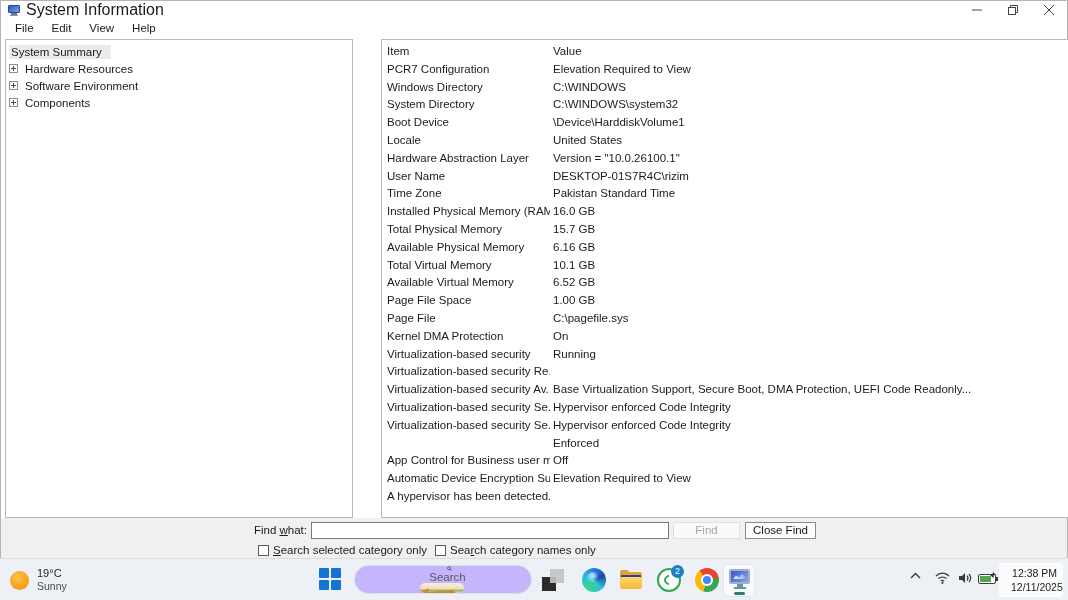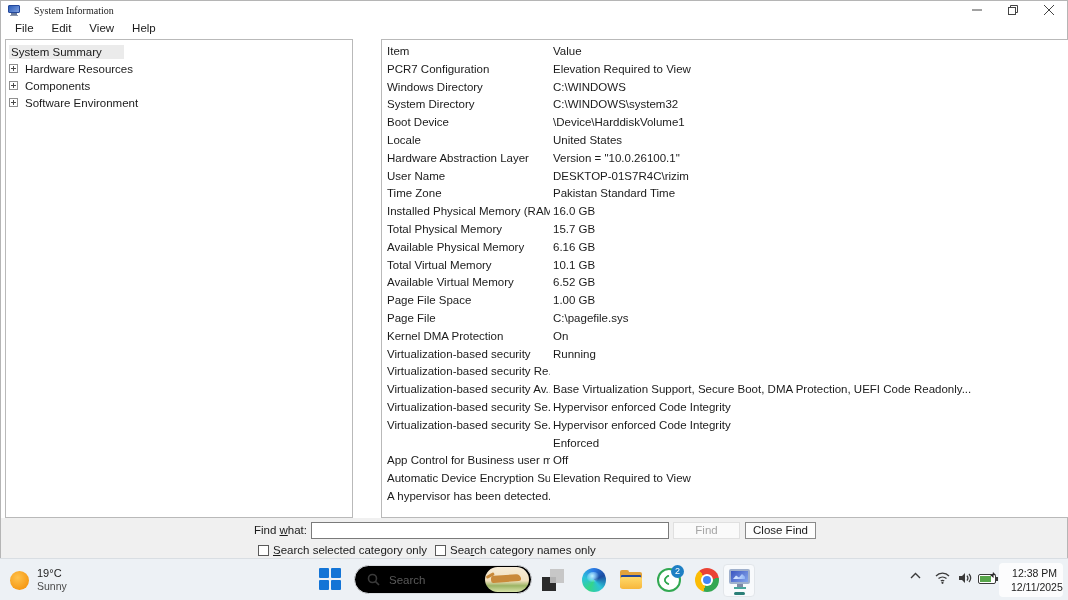--- a/index.html
+++ b/index.html
@@ -7,37 +7,37 @@
   body { font-family:"Liberation Sans","DejaVu Sans",sans-serif; background:#fff; overflow:hidden; }
   .screen { position:relative; width:1068px; height:600px; background:#fff; }
 
   
   .window { position:absolute; left:0; top:0; width:1068px; height:558px; background:#fff; border:1px solid #b5b5b5; }
   .titlebar { position:absolute; left:0; top:0; right:0; height:18px; background:#fff; display:flex; align-items:center; }
   .app-icon-sm { width:12px; height:11px; margin-left:7px; position:relative; }
   .app-icon-sm .scr { position:absolute; left:0; top:0; width:12px; height:8px; background:linear-gradient(135deg,#2b5cb8,#7fa0e0); border-radius:1px; border:1px solid #23489c; }
   .app-icon-sm .std { position:absolute; left:3px; top:8px; width:6px; height:2px; background:#6b7b9a; }
   .app-icon-sm .bse { position:absolute; left:2px; top:10px; width:8px; height:1px; background:#8a96ad; }
-  .title-text { font-size:10px; color:#1b1b1b; margin-left:14px;font-family:Liberation Serif, serif; }
+  .title-text { font-size:16px; color:#1b1b1b; margin-left:6px; }
   .win-controls { position:absolute; right:0; top:0; height:18px; display:flex; }
   .win-btn { width:36px; height:18px; display:flex; align-items:center; justify-content:center; color:#444; }
   .win-btn svg { display:block; }
 
   
   .menubar { position:absolute; left:0; top:18px; right:0; height:18px; background:#fff; display:flex; align-items:center; padding-left:5px; }
   .menu-item { font-size:11.5px; color:#1b1b1b; padding:0 9px; height:18px; line-height:18px; }
 
   
   .tree-panel { position:absolute; left:4px; top:38px; width:348px; height:479px; background:#fff; border:1px solid #b9b9b9; padding-top:3px; overflow:hidden; }
   .tree-item { display:flex; align-items:center; height:17px; padding-left:3px; font-size:11.5px; color:#1b1b1b; white-space:nowrap; }
   .expand-box { width:9px; height:9px; border:1px solid #8f8f8f; background:#fff; margin-right:4px; position:relative; flex:0 0 auto; }
   .expand-box::before, .expand-box::after { content:""; position:absolute; background:#4a4a4a; }
   .expand-box::before { left:1px; right:1px; top:3px; height:1px; }
   .expand-box::after { top:1px; bottom:1px; left:3px; width:1px; }
-  .tree-item.root .tree-label { padding:1px 22px 1px 2px; }
+  .tree-item.root .tree-label { padding:1px 9px 1px 2px; }
   .tree-item.selected .tree-label { background:#ebebeb; }
   .tree-label { padding:1px 3px; }
 
   .list-panel { position:absolute; left:356px; top:38px; width:710px; height:479px; background:#fff; border:1px solid #b9b9b9; padding-top:3px; overflow:hidden;margin-left:24px; }
   .lv-row { position:relative; height:17.8px; font-size:11.5px; color:#1b1b1b; }
   .lv-row .cell-item { position:absolute; left:5px; width:163px; line-height:17.8px; white-space:nowrap; overflow:hidden; }
   .lv-row .cell-value { position:absolute; left:171px; right:24px; line-height:17.8px; white-space:nowrap; overflow:hidden; }
   .lv-header .cell-item, .lv-header .cell-value { color:#1b1b1b; }
 
   .v-scrollbar { position:absolute; top:3px; bottom:3px; right:2px; width:15px; background:#f3f3f3; }
@@ -61,21 +61,21 @@
   .taskbar { position:absolute; left:0; top:558px; width:1068px; height:42px; background:#edf1f5; border-top:1px solid #d9dee3; }
   .weather { position:absolute; left:10px; top:4px; display:flex; align-items:center; gap:8px; height:34px; }
   .sun { width:19px; height:19px; border-radius:50%; background:radial-gradient(circle at 40% 35%,#ffc24d,#f28a00); }
   .weather-text { display:flex; flex-direction:column; line-height:13px; }
   .weather-temp { font-size:11px; color:#222; }
   .weather-cond { font-size:10.5px; color:#4a4a4a; }
 
   .start-btn { position:absolute; left:319px; top:9px; width:23px; height:23px; display:grid; grid-template-columns:10px 10px; grid-template-rows:10px 10px; gap:2px; padding:0; }
   .start-btn span { background:#1374d6; border-radius:1px; }
 
-  .search-pill { position:absolute; left:354px; top:6px; width:178px; height:29px; background:#000000; border:1px solid #dcdfe3; border-radius:15px; display:flex; align-items:center; }
+  .search-pill { position:absolute; left:354px; top:6px; width:178px; height:29px; background:#c4b5fd; border:1px solid #dcdfe3; border-radius:15px; display:flex; align-items:center;flex-direction:column; }
   .magnifier { margin-left:12px; }
   .search-text { font-size:11.5px; color:#5a5a5a; margin-left:9px; flex:1; }
   .cheetah { width:44px; height:25px; margin-right:2px; border-radius:13px; position:relative; overflow:hidden; background:linear-gradient(180deg,#f6ecd8 0%,#f1e0bd 55%,#9cb465 75%,#d7e3a8 100%); }
   .cheetah .cat { position:absolute; left:6px; top:8px; width:30px; height:7px; background:#c98a3b; border-radius:4px 6px 3px 3px; transform:rotate(-4deg); }
   .cheetah .cat::before { content:""; position:absolute; left:-5px; top:-2px; width:9px; height:3px; background:#c98a3b; border-radius:2px; transform:rotate(-25deg); }
 
   .tb-icon { position:absolute; top:9px; width:24px; height:24px; }
   .squares-icon .sq1 { position:absolute; left:1px; bottom:1px; width:14px; height:14px; background:#2b2b2b; }
   .squares-icon .sq2 { position:absolute; right:1px; top:1px; width:14px; height:14px; background:#c2c2c2; opacity:.9; }
   .edge-icon { border-radius:50%; background:conic-gradient(from 210deg,#35d687,#2cc3d7,#2b7de9,#1b4ca0,#2cc3d7,#35d687); }
@@ -156,26 +156,26 @@
     <span class="tree-label">System Summary</span>
   </div>
 
   <div class="tree-item">
     <span class="expand-box"></span>
     <span class="tree-label">Hardware Resources</span>
   </div>
 
   <div class="tree-item">
     <span class="expand-box"></span>
-    <span class="tree-label">Components</span>
+    <span class="tree-label">Software Environment</span>
   </div>
 
   <div class="tree-item">
     <span class="expand-box"></span>
-    <span class="tree-label">Software Environment</span>
+    <span class="tree-label">Components</span>
   </div>
 </div>
     </div>
 
     <div class="list-panel">
       <div class="lv-row lv-header">
         <span class="cell-item">Item</span>
         <span class="cell-value">Value</span>
       </div>
       <div>

